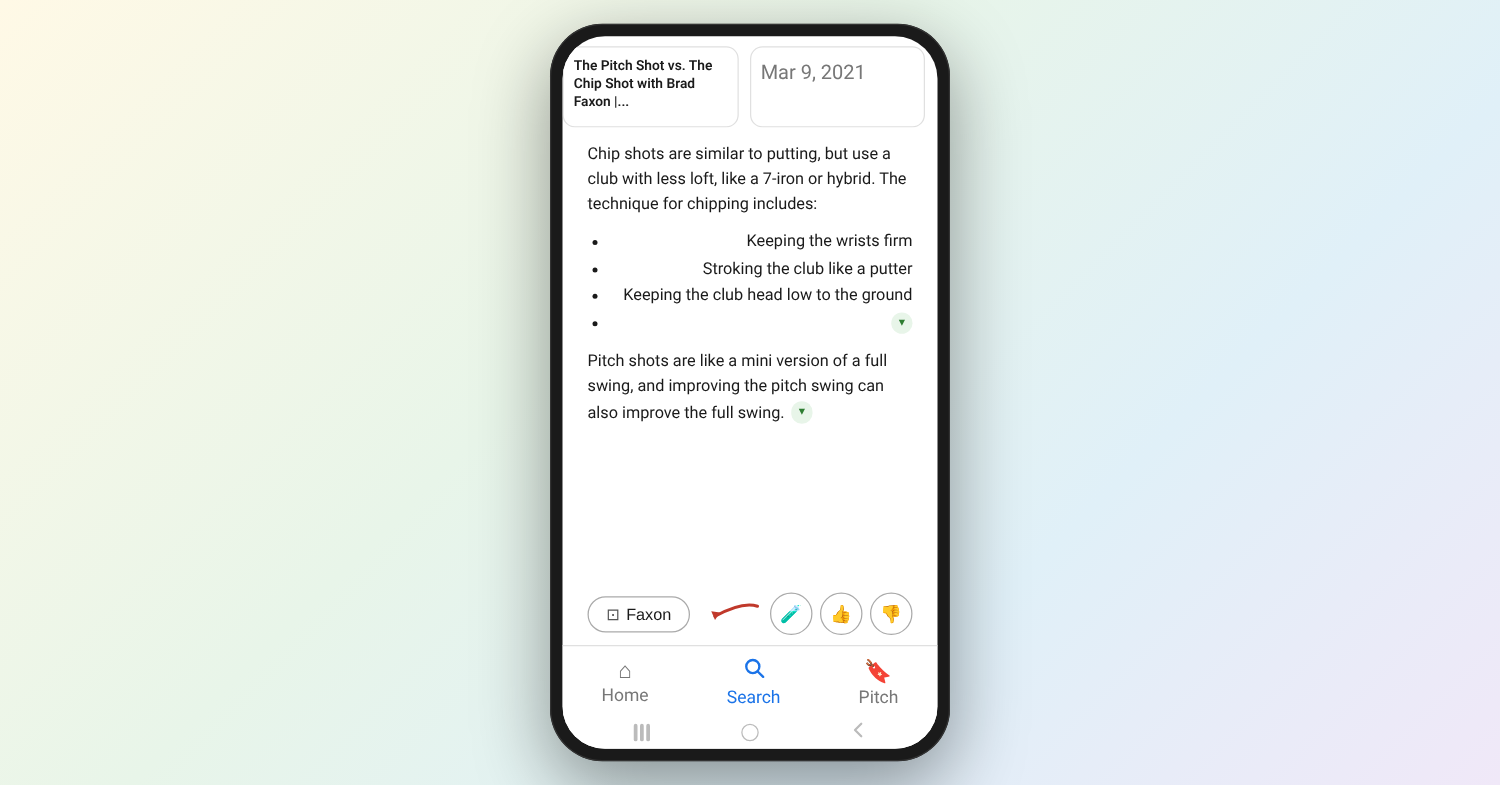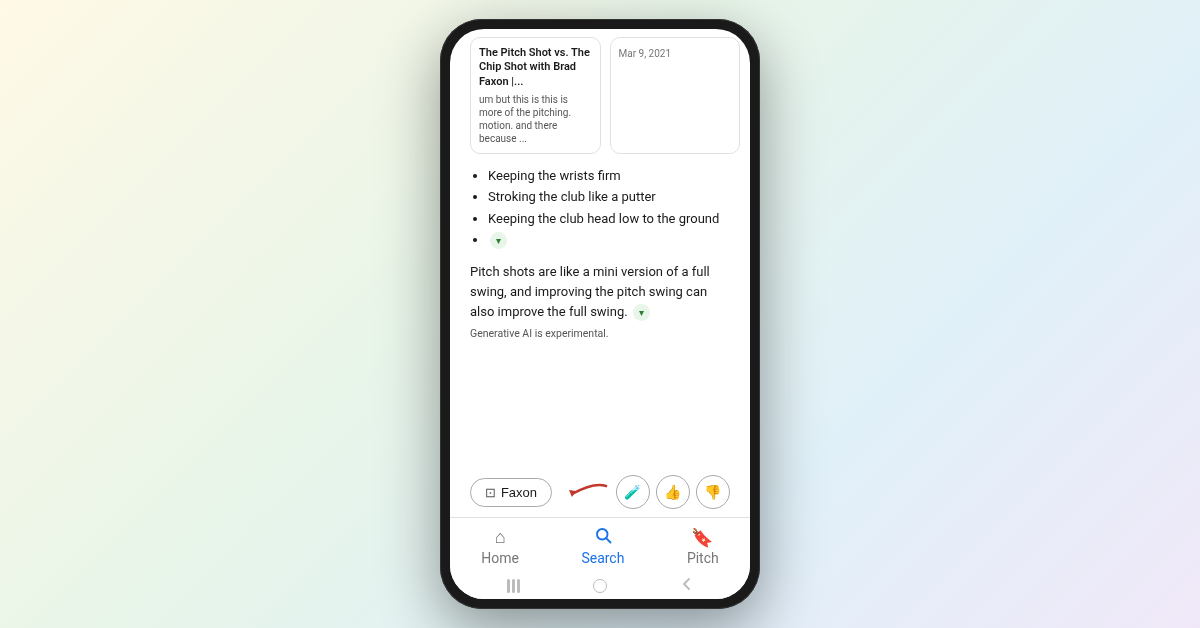--- a/index.html
+++ b/index.html
@@ -32,21 +32,21 @@
       border-radius: 34px;
       overflow: hidden;
       display: flex;
       flex-direction: column;
     }
 
     
     .cards-area {
       display: flex;
       gap: 9px;
-      padding: 8px 10px 0 20px;
+      padding: 8px 10px 0 0;
       flex-shrink: 0;
       overflow: hidden;
     }
 
     .card {
       background: #fff;
       border: 1px solid #e0e0e0;
       border-radius: 10px;
       padding: 8px;
       flex: 1;
@@ -62,21 +62,21 @@
       margin-bottom: 4px;
     }
 
     .card-snippet {
       font-size: 10px;
       color: #555;
       line-height: 1.3;
     }
 
     .card-date {
-      font-size: 10px;
+      font-size: 16px;
       color: #777;
       margin-top: 2px;
     }
 
     
     .content-area {
       flex: 1;
       padding: 12px 20px 0 20px;
       overflow: hidden;
       font-size: 13px;
@@ -95,20 +95,21 @@
       list-style: disc;
       padding-left: 18px;
       margin-bottom: 12px;
     }
 
     .bullet-list li {
       font-size: 13px;
       line-height: 1.5;
       color: #1a1a1a;
       margin-bottom: 2px;
+      text-align: right;
     }
 
     .inline-expand {
       display: inline-flex;
       align-items: center;
       background: #e8f5e9;
       border-radius: 12px;
       padding: 1px 6px;
       font-size: 11px;
       color: #2e7d32;
@@ -118,21 +119,21 @@
 
     .inline-expand-chevron {
       font-size: 10px;
       color: #2e7d32;
     }
 
     .pitch-text {
       font-size: 13px;
       line-height: 1.55;
       color: #1a1a1a;
-      margin-bottom: 4px;
+      margin-bottom: 20px;
     }
 
     .ai-label {
       font-size: 10.5px;
       color: #555;
       margin-bottom: 10px;
     }
 
     
     .action-bar {
@@ -229,28 +230,28 @@
   </style>
 </head>
 <body>
 
 <div class="phone-outer">
   <div class="phone-inner">
 
     <div class="cards-area">
       <div class="card">
         <div class="card-title">The Pitch Shot vs. The Chip Shot with Brad Faxon |...</div>
-        <div class="card-snippet">um but this is this is more of the pitching. motion. and there because ...</div>
       </div>
       <div class="card">
         <div class="card-date">Mar 9, 2021</div>
       </div>
     </div>
 
     <div class="content-area">
+      <p class="main-text">Chip shots are similar to putting, but use a club with less loft, like a 7-iron or hybrid. The technique for chipping includes:</p>
 
       <ul class="bullet-list">
         <li>
           <span>Keeping the wrists firm</span>
         </li>
         <li>
           <span>Stroking the club like a putter</span>
         </li>
         <li>
           <span>Keeping the club head low to the ground</span>
@@ -262,21 +263,20 @@
         </li>
       </ul>
 
       <p class="pitch-text">
         <span>Pitch shots are like a mini version of a full swing, and improving the pitch swing can also improve the full swing.</span>
         <span class="inline-expand">
           <span class="inline-expand-chevron">▾</span>
         </span>
       </p>
 
-      <p class="ai-label">Generative AI is experimental.</p>
     </div>
 
     <div class="action-bar">
       <button class="save-btn">
         <span class="save-icon">⊡</span>
         <span>Faxon</span>
       </button>
 
       <div style="margin-left:4px;">
         <svg width="44" height="20" viewBox="0 0 44 20">

